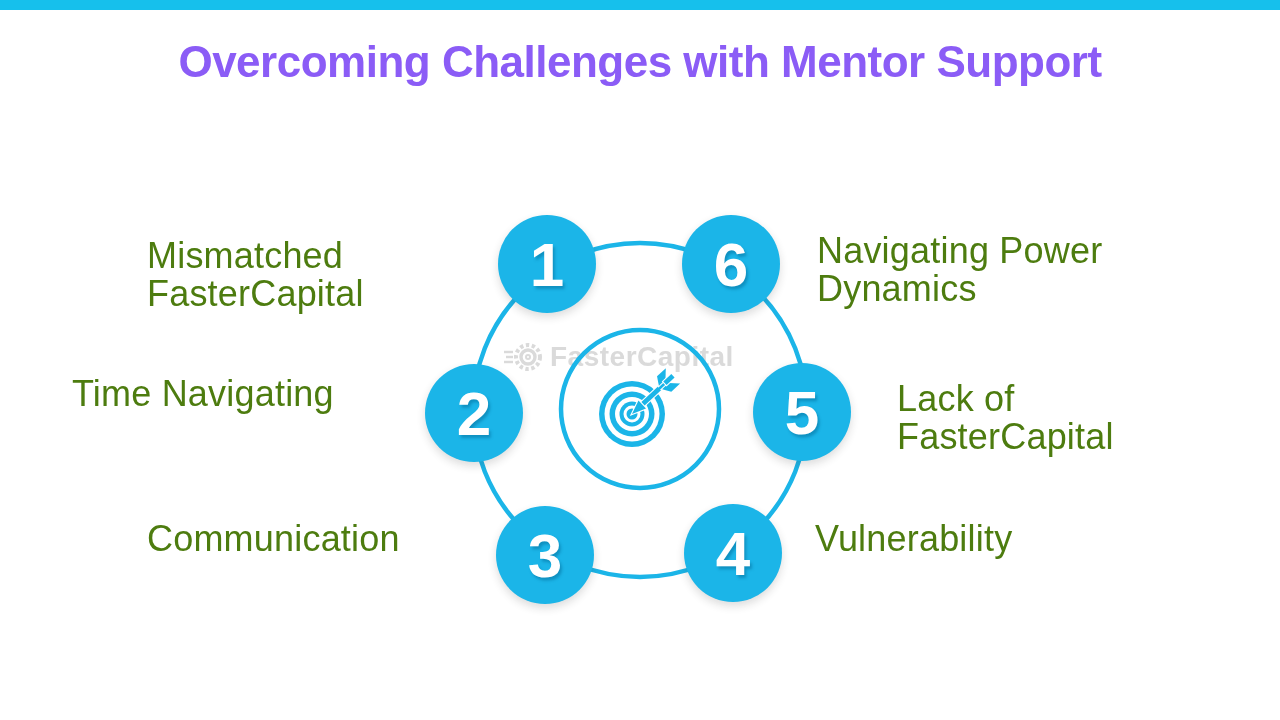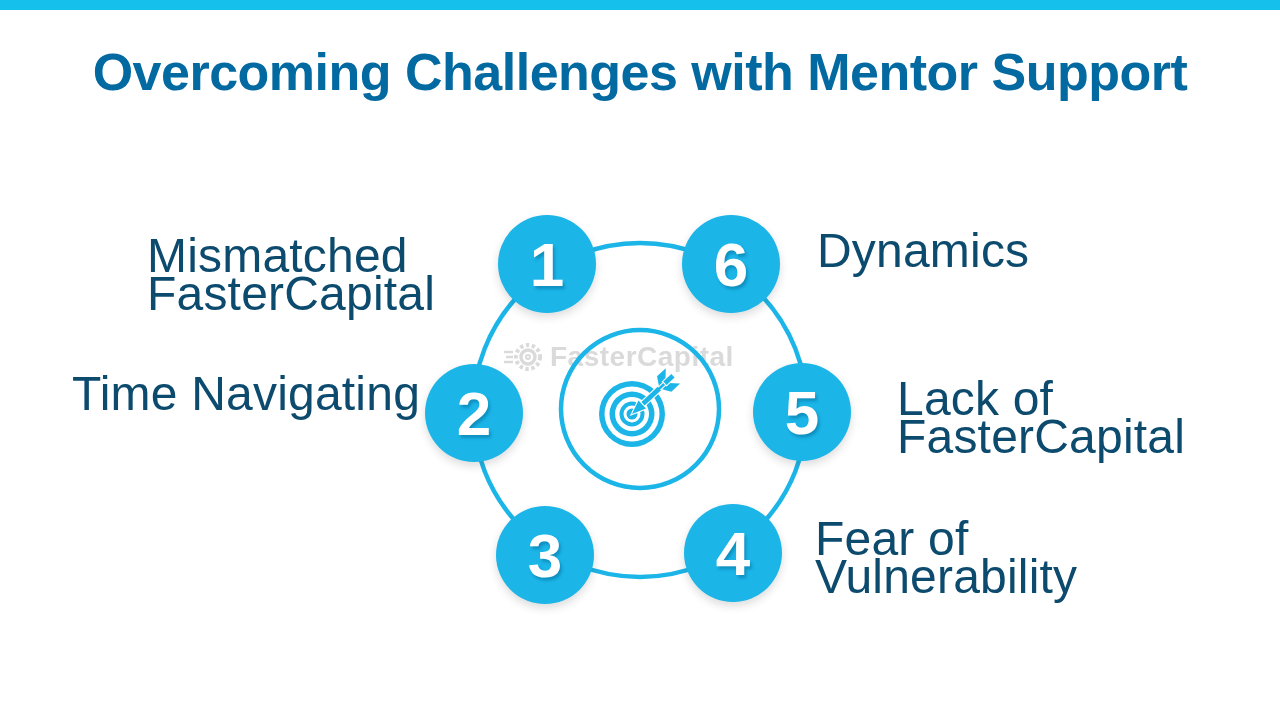--- a/index.html
+++ b/index.html
@@ -4,40 +4,40 @@
 <style>
   html,body{margin:0;padding:0;}
   body{
     position:relative;width:1280px;height:720px;overflow:hidden;
     background:#ffffff;font-family:"Liberation Sans",sans-serif;
     --accent:#1bb5e8;--topbar:#16c0ec;--watermark:#d2d2d2;
   }
   .topbar{position:absolute;left:0;top:0;width:1280px;height:10px;background:var(--topbar);}
   .title{
     position:absolute;left:0;top:8px;width:1280px;text-align:center;
-    font-size:52px;letter-spacing:-0.5px;color:#0369a1;line-height:1.15;
+    font-size:44px;letter-spacing:-0.5px;color:#8b5cf6;line-height:1.15;
   }
   .svg-layer{position:absolute;left:0;top:0;width:1280px;height:720px;z-index:2;}
   .num-circle{
     position:absolute;width:98px;height:98px;border-radius:50%;
     background:var(--accent);color:#ffffff;z-index:3;
     display:flex;align-items:center;justify-content:center;
     font-size:62px;font-weight:bold;
     text-shadow:2px 3px 3px rgba(0,100,145,0.45);
     box-shadow:0 4px 8px rgba(40,40,40,0.16);
   }
   .pos-c1{left:498px;top:215px;}
   .pos-c2{left:425px;top:364px;}
   .pos-c3{left:496px;top:506px;}
   .pos-c4{left:684px;top:504px;}
   .pos-c5{left:753px;top:363px;}
   .pos-c6{left:682px;top:215px;}
   .label{
-    position:absolute;z-index:3;color:#0c4a6e;
-    font-size:48px;line-height:38px;letter-spacing:0.2px;white-space:nowrap;
+    position:absolute;z-index:3;color:#4d7c0f;
+    font-size:36px;line-height:38px;letter-spacing:0.2px;white-space:nowrap;
   }
   .label span{display:block;}
   .pos-l1{left:147px;top:237px;}
   .pos-l2{left:72px;top:375px;}
   .pos-l3{left:147px;top:520px;}
   .pos-l4{left:815px;top:520px;}
   .pos-l5{left:897px;top:380px;}
   .pos-l6{left:817px;top:232px;}
   .watermark{
     position:absolute;left:503px;top:339px;z-index:1;opacity:0.82;
@@ -97,24 +97,25 @@
 <div class="num-circle pos-c6">6</div>
 
 <div class="label pos-l1">
   <span>Mismatched</span>
   <span>FasterCapital</span>
 </div>
 <div class="label pos-l2">
   <span>Time Navigating</span>
 </div>
 <div class="label pos-l3">
+  <span>Communication</span>
 </div>
 <div class="label pos-l4">
-  <span>Fear of</span>
   <span>Vulnerability</span>
 </div>
 <div class="label pos-l5">
   <span>Lack of</span>
   <span>FasterCapital</span>
 </div>
 <div class="label pos-l6">
+  <span>Navigating Power</span>
   <span>Dynamics</span>
 </div>
 
 </body></html>

